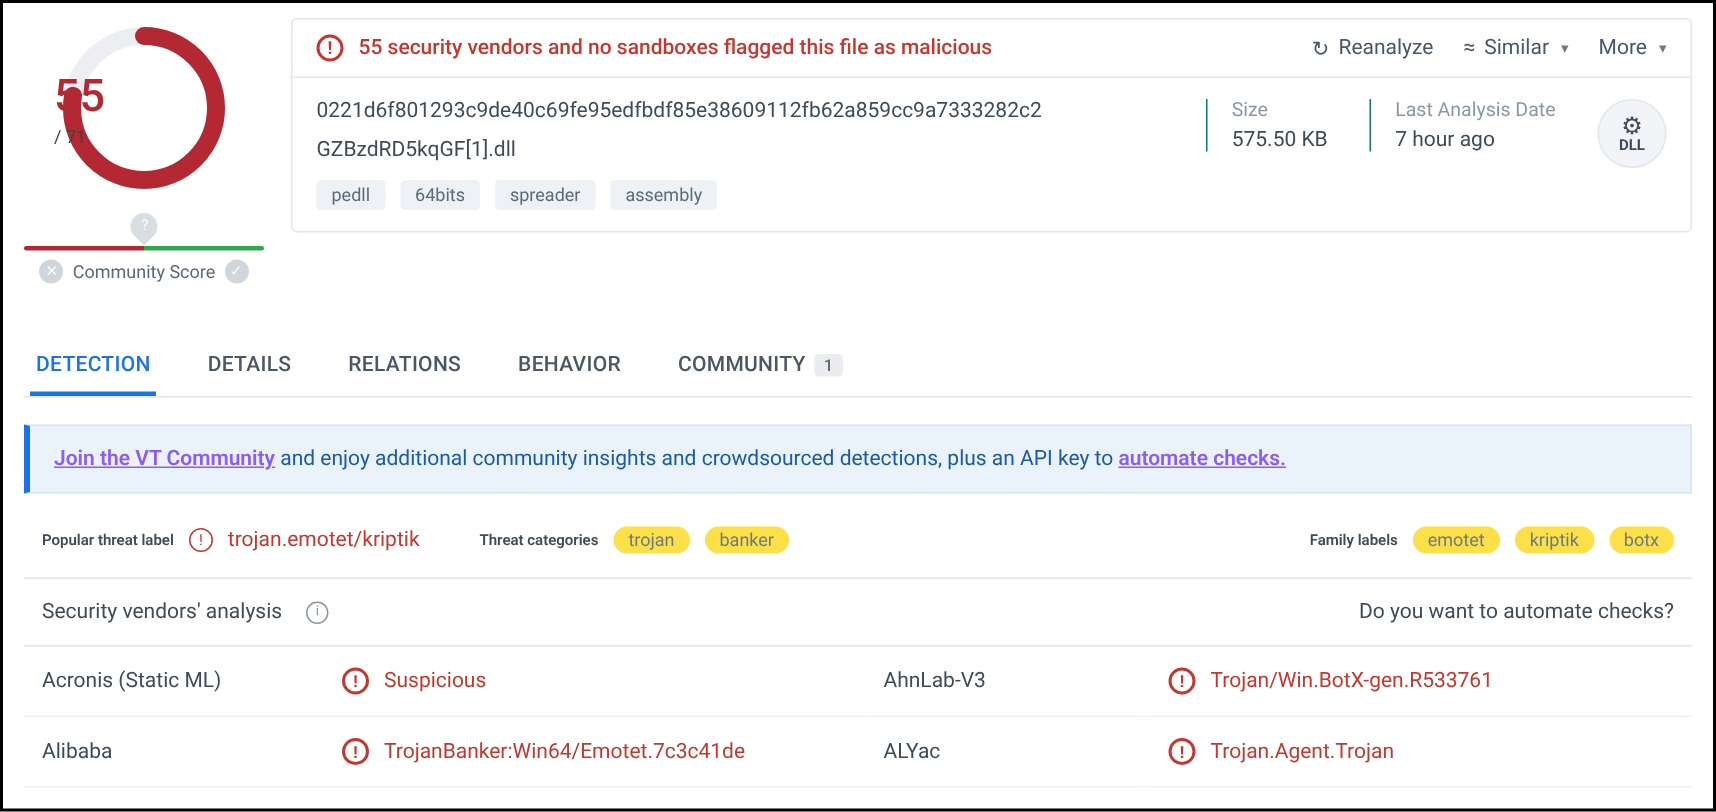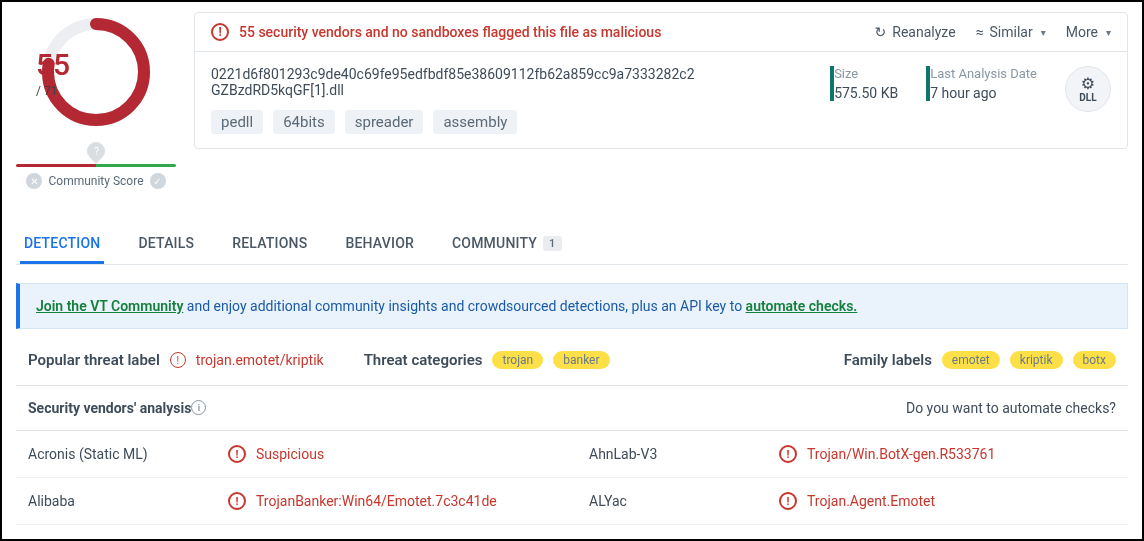--- a/index.html
+++ b/index.html
@@ -33,50 +33,50 @@
     .main-panel { flex: 1; border: 1px solid #e1e6eb; border-radius: 4px; }
     .flag-bar { display: flex; align-items: center; justify-content: space-between; padding: 10px 16px; border-bottom: 1px solid #e1e6eb; }
     .flag-left { display: flex; align-items: center; gap: 10px; color: #c8372d; font-weight: 500; }
     .alert-icon-red { width: 18px; height: 18px; border: 2px solid #c8372d; border-radius: 50%; display: flex; align-items: center; justify-content: center; font-size: 12px; color: #c8372d; font-weight: bold; }
     .flag-actions { display: flex; align-items: center; gap: 20px; color: #4a5866; }
     .flag-actions .act { display: flex; align-items: center; gap: 6px; cursor: pointer; }
     .caret-down::after { content: "▾"; font-size: 10px; margin-left: 2px; color: #6b7a88; }
     
     .file-row { display: flex; align-items: flex-start; padding: 14px 16px; gap: 24px; }
     .file-main { flex: 1; min-width: 0; }
-    .hash { font-size: 14px; color: #3e4c5a; word-break: break-all; }
+    .hash { font-size: 14px; color: #3e4c5a; word-break: break-all; margin-bottom: 10px; }
     .filename { font-size: 14px; color: #3e4c5a; margin-bottom: 12px; }
     .tags { display: flex; gap: 10px; flex-wrap: wrap; }
-    .tag { background: #eef2f6; color: #5a6a78; padding: 3px 10px; border-radius: 3px; font-size: 15px; }
+    .tag { background: #eef2f6; color: #5a6a78; padding: 3px 10px; border-radius: 3px; font-size: 12px; }
     .file-meta { display: flex; align-items: flex-start; gap: 28px; }
-    .meta-col { border-left: 4px solid #0f766e; }
+    .meta-col { border-left: 1px solid #0f766e; padding-left: 16px; }
     .meta-label { font-size: 13px; color: #8a97a4; margin-bottom: 4px; }
     .meta-value { font-size: 14px; color: #3e4c5a; }
     .file-type-icon { width: 46px; height: 46px; border-radius: 50%; background: #f2f4f7; border: 1px solid #e1e6eb; display: flex; flex-direction: column; align-items: center; justify-content: center; }
     .file-type-icon .gear { font-size: 16px; line-height: 1; }
     .file-type-icon .lbl { font-size: 10px; font-weight: bold; }
     
     .tabs { display: flex; gap: 30px; border-bottom: 1px solid #e1e6eb; margin-top: 36px; padding: 0 4px; }
     .tab { padding: 10px 4px; font-size: 14px; font-weight: 500; color: #4a5866; cursor: pointer; border-bottom: 3px solid transparent; display: flex; align-items: center; gap: 6px; letter-spacing: 0.2px; }
     .tab.active { color: #1a73e8; border-bottom-color: #1a73e8; }
     .tab-badge { background: #eaecef; color: #5a6a78; font-size: 11px; padding: 1px 6px; border-radius: 3px; }
     
     .info-banner { margin-top: 18px; padding: 14px 16px; background: #eaf3fb; border: 1px solid #d4e5f3; border-left: 4px solid #1a73e8; color: #1a5aa8; font-size: 14px; }
-    .info-banner a { color: #15803d; text-decoration: underline; font-weight: 600; }
+    .info-banner a { color: #8b5cf6; text-decoration: underline; font-weight: 600; }
     
     .threat-row { display: flex; align-items: center; padding: 16px 12px; border-bottom: 1px solid #e1e6eb; gap: 40px; margin-top: 6px; }
     .threat-group { display: flex; align-items: center; gap: 10px; flex-wrap: wrap; }
-    .tlabel { font-size: 15px; font-weight: 600; color: #3e4c5a; }
+    .tlabel { font-size: 10px; font-weight: 600; color: #3e4c5a; }
     .threat-value { color: #c8372d; }
     .small-tag { background: #fde047; color: #6b7a88; padding: 2px 10px; border-radius: 10px; font-size: 12px; }
     .info-icon-sm { width: 16px; height: 16px; border: 1.5px solid #c8372d; border-radius: 50%; display: inline-flex; align-items: center; justify-content: center; font-size: 10px; color: #c8372d; }
     .info-icon-gray { width: 15px; height: 15px; border: 1.5px solid #8a97a4; border-radius: 50%; display: inline-flex; align-items: center; justify-content: center; font-size: 9px; color: #8a97a4; }
     
     .vendor-header { display: flex; justify-content: space-between; align-items: center; padding: 14px 12px; border-bottom: 1px solid #e1e6eb; }
-    .vendor-header .left { display: flex; align-items: flex-start; gap: 0; font-weight: 700; }
+    .vendor-header .left { display: flex; align-items: center; gap: 16px; font-weight: 400; }
     
     .vendor-grid { display: grid; grid-template-columns: 200px 1fr 190px 1fr; }
     .vendor-cell { padding: 14px 12px; border-bottom: 1px solid #eef1f4; font-size: 14px; display: flex; align-items: center; gap: 10px; }
     .vendor-result { color: #c8372d; }
     .alert-icon-tbl { width: 18px; height: 18px; border: 2px solid #c8372d; border-radius: 50%; display: flex; align-items: center; justify-content: center; font-size: 11px; color: #c8372d; font-weight: bold; flex-shrink: 0; }
   </style>
 </head>
 <body>
 
 <div class="top-row">
@@ -216,15 +216,15 @@
       <span>Trojan/Win.BotX-gen.R533761</span>
     </div>
   <div class="vendor-cell">Alibaba</div>
   <div class="vendor-cell vendor-result">
       <span class="alert-icon-tbl">!</span>
       <span>TrojanBanker:Win64/Emotet.7c3c41de</span>
     </div>
   <div class="vendor-cell">ALYac</div>
   <div class="vendor-cell vendor-result">
       <span class="alert-icon-tbl">!</span>
-      <span>Trojan.Agent.Emotet</span>
+      <span>Trojan.Agent.Trojan</span>
     </div>
 </div>
 
 </body></html>

